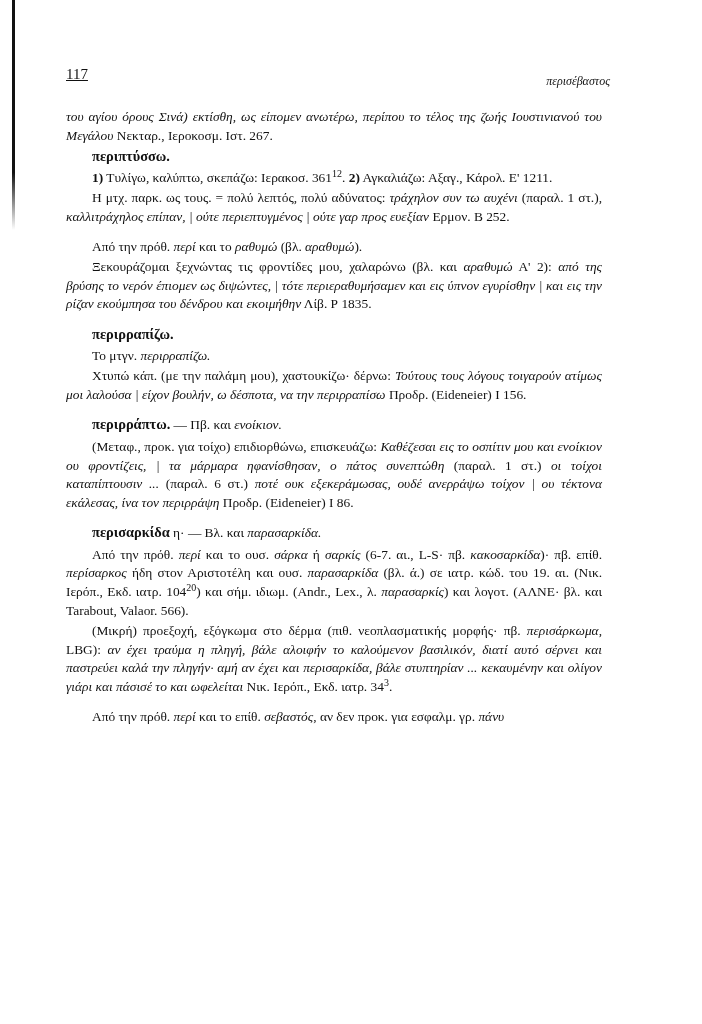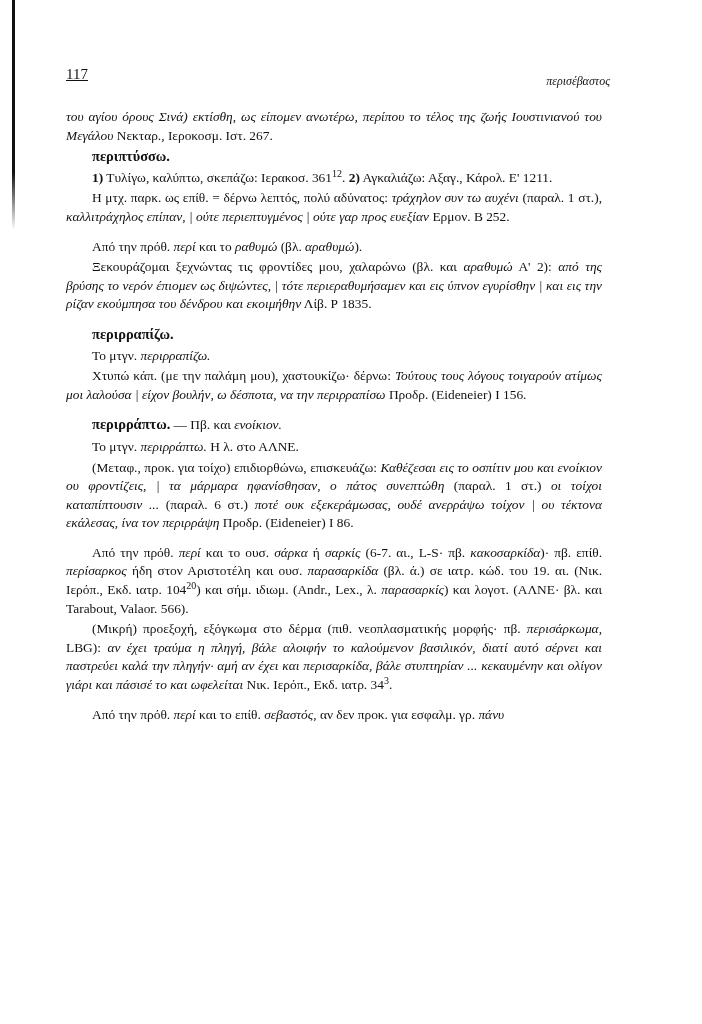--- a/index.html
+++ b/index.html
@@ -43,37 +43,37 @@
 
 <div class="page-number">117</div>
 <div class="running-head">περισέβαστος</div>
 
 <div class="body-text">
   <p class="para flush"><span class="i">του αγίου όρους Σινά) εκτίσθη, ως είπομεν ανωτέρω, περίπου το τέλος της ζωής Ιουστινιανού του Μεγάλου </span><span>Νεκταρ., Ιεροκοσμ. Ιστ. 267.</span></p>
   <div id="entries">
       <div class="entry">
         <p class="headword"><span class="hw">περιπτύσσω.</span></p>
         <p class="para"><span class="b">1)</span><span> Τυλίγω, καλύπτω, σκεπάζω: Ιερακοσ. 361</span><sup>12</sup><span>. </span><span class="b">2)</span><span> Αγκαλιάζω: Αξαγ., Κάρολ. Ε' 1211.</span></p>
-        <p class="para"><span>Η μτχ. παρκ. ως επίθ. = δέρνω λεπτός, πολύ αδύνατος: </span><span class="i">τράχηλον συν τω αυχένι</span><span> (παραλ. 1 στ.), </span><span class="i">καλλιτράχηλος επίπαν, | ούτε περιεπτυγμένος | ούτε γαρ προς ευεξίαν</span><span> Ερμον. Β 252.</span></p>
+        <p class="para"><span>Η μτχ. παρκ. ως τους. = πολύ λεπτός, πολύ αδύνατος: </span><span class="i">τράχηλον συν τω αυχένι</span><span> (παραλ. 1 στ.), </span><span class="i">καλλιτράχηλος επίπαν, | ούτε περιεπτυγμένος | ούτε γαρ προς ευεξίαν</span><span> Ερμον. Β 252.</span></p>
       </div>
       <div class="entry">
         <p class="para"><span>Από την πρόθ. </span><span class="i">περί</span><span> και το </span><span class="i">ραθυμώ</span><span> (βλ. </span><span class="i">αραθυμώ</span><span>).</span></p>
         <p class="para"><span>Ξεκουράζομαι ξεχνώντας τις φροντίδες μου, χαλαρώνω (βλ. και </span><span class="i">αραθυμώ</span><span> Α' 2): </span><span class="i">από της βρύσης το νερόν έπιομεν ως διψώντες, | τότε περιεραθυμήσαμεν και εις ύπνον εγυρίσθην | και εις την ρίζαν εκούμπησα του δένδρου και εκοιμήθην</span><span> Λίβ. Ρ 1835.</span></p>
       </div>
       <div class="entry">
         <p class="headword"><span class="hw">περιρραπίζω.</span></p>
         <p class="para"><span>Το μτγν. </span><span class="i">περιρραπίζω.</span></p>
         <p class="para"><span>Χτυπώ κάπ. (με την παλάμη μου), χαστουκίζω· δέρνω: </span><span class="i">Τούτους τους λόγους τοιγαρούν ατίμως μοι λαλούσα | είχον βουλήν, ω δέσποτα, να την περιρραπίσω</span><span> Προδρ. (Eideneier) Ι 156.</span></p>
       </div>
       <div class="entry">
         <p class="headword"><span class="hw">περιρράπτω.</span><span class="rest"><span> — Πβ. και </span><span class="i">ενοίκιον.</span></span></p>
-        <p class="para"><span>Το μτγν. </span><span class="i">περιρράπτω.</span><span> Η λ. στο ΑΛΝΕ.</span></p>
         <p class="para"><span>(Μεταφ., προκ. για τοίχο) επιδιορθώνω, επισκευάζω: </span><span class="i">Καθέζεσαι εις το οσπίτιν μου και ενοίκιον ου φροντίζεις, | τα μάρμαρα ηφανίσθησαν, ο πάτος συνεπτώθη</span><span> (παραλ. 1 στ.) </span><span class="i">οι τοίχοι καταπίπτουσιν ...</span><span> (παραλ. 6 στ.) </span><span class="i">ποτέ ουκ εξεκεράμωσας, ουδέ ανερράψω τοίχον | ου τέκτονα εκάλεσας, ίνα τον περιρράψη</span><span> Προδρ. (Eideneier) Ι 86.</span></p>
       </div>
       <div class="entry">
+        <p class="headword"><span class="hw">περισαρκίδα</span><span class="rest"><span> η· — Βλ. και </span><span class="i">παρασαρκίδα.</span></span></p>
         <p class="para"><span>Από την πρόθ. </span><span class="i">περί</span><span> και το ουσ. </span><span class="i">σάρκα</span><span> ή </span><span class="i">σαρκίς</span><span> (6-7. αι., L-S· πβ. </span><span class="i">κακοσαρκίδα</span><span>)· πβ. επίθ. </span><span class="i">περίσαρκος</span><span> ήδη στον Αριστοτέλη και ουσ. </span><span class="i">παρασαρκίδα</span><span> (βλ. ά.) σε ιατρ. κώδ. του 19. αι. (Νικ. Ιερόπ., Εκδ. ιατρ. 104</span><sup>20</sup><span>) και σήμ. ιδιωμ. (Andr., Lex., λ. </span><span class="i">παρασαρκίς</span><span>) και λογοτ. (ΑΛΝΕ· βλ. και Tarabout, Valaor. 566).</span></p>
         <p class="para"><span>(Μικρή) προεξοχή, εξόγκωμα στο δέρμα (πιθ. νεοπλασματικής μορφής· πβ. </span><span class="i">περισάρκωμα</span><span>, LBG): </span><span class="i">αν έχει τραύμα η πληγή, βάλε αλοιφήν το καλούμενον βασιλικόν, διατί αυτό σέρνει και παστρεύει καλά την πληγήν· αμή αν έχει και περισαρκίδα, βάλε στυπτηρίαν ... κεκαυμένην και ολίγον γιάρι και πάσισέ το και ωφελείται</span><span> Νικ. Ιερόπ., Εκδ. ιατρ. 34</span><sup>3</sup><span>.</span></p>
       </div>
       <div class="entry">
         <p class="para"><span>Από την πρόθ. </span><span class="i">περί</span><span> και το επίθ. </span><span class="i">σεβαστός</span><span>, αν δεν προκ. για εσφαλμ. γρ. </span><span class="i">πάνυ</span></p>
       </div>
     </div>
 </div>
 
 </body></html>

